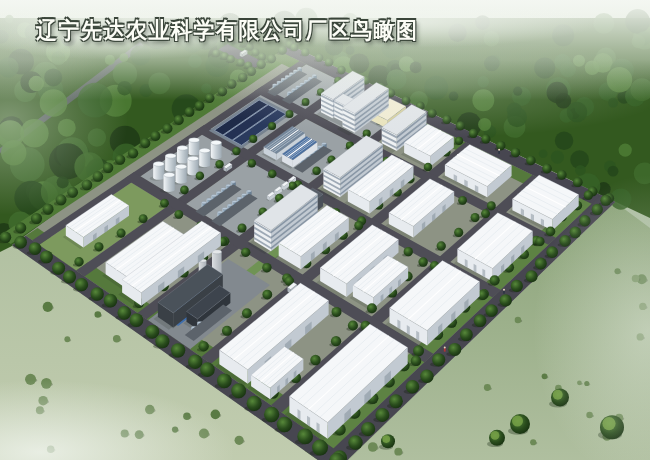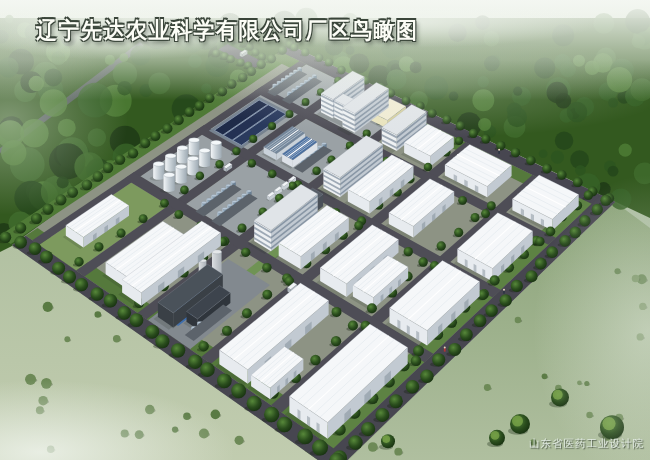--- a/index.html
+++ b/index.html
@@ -1933,14 +1933,13 @@
         <rect x="0" y="0" width="650" height="100" fill="url(#mistG)"></rect>
         <ellipse cx="120" cy="30" rx="160" ry="30" fill="url(#fogG)" opacity="0.8"></ellipse>
         <ellipse cx="400" cy="22" rx="200" ry="26" fill="url(#fogG)" opacity="0.7"></ellipse>
         <ellipse cx="648" cy="330" rx="115" ry="155" fill="url(#fogG)" opacity="0.42"></ellipse>
         <ellipse cx="40" cy="452" rx="195" ry="72" fill="url(#fogG)" opacity="0.8"></ellipse>
         <ellipse cx="8" cy="120" rx="120" ry="95" fill="url(#fogG)" opacity="0.4"></ellipse>
         <ellipse cx="430" cy="88" rx="245" ry="50" fill="url(#fogG)" opacity="0.25"></ellipse>
       </g>
     </svg>
   <div id="main-title">辽宁先达农业科学有限公司厂区鸟瞰图</div>
-  <div id="credit-text">山东省医药工业设计院</div>
 </div>
 
 </body></html>

